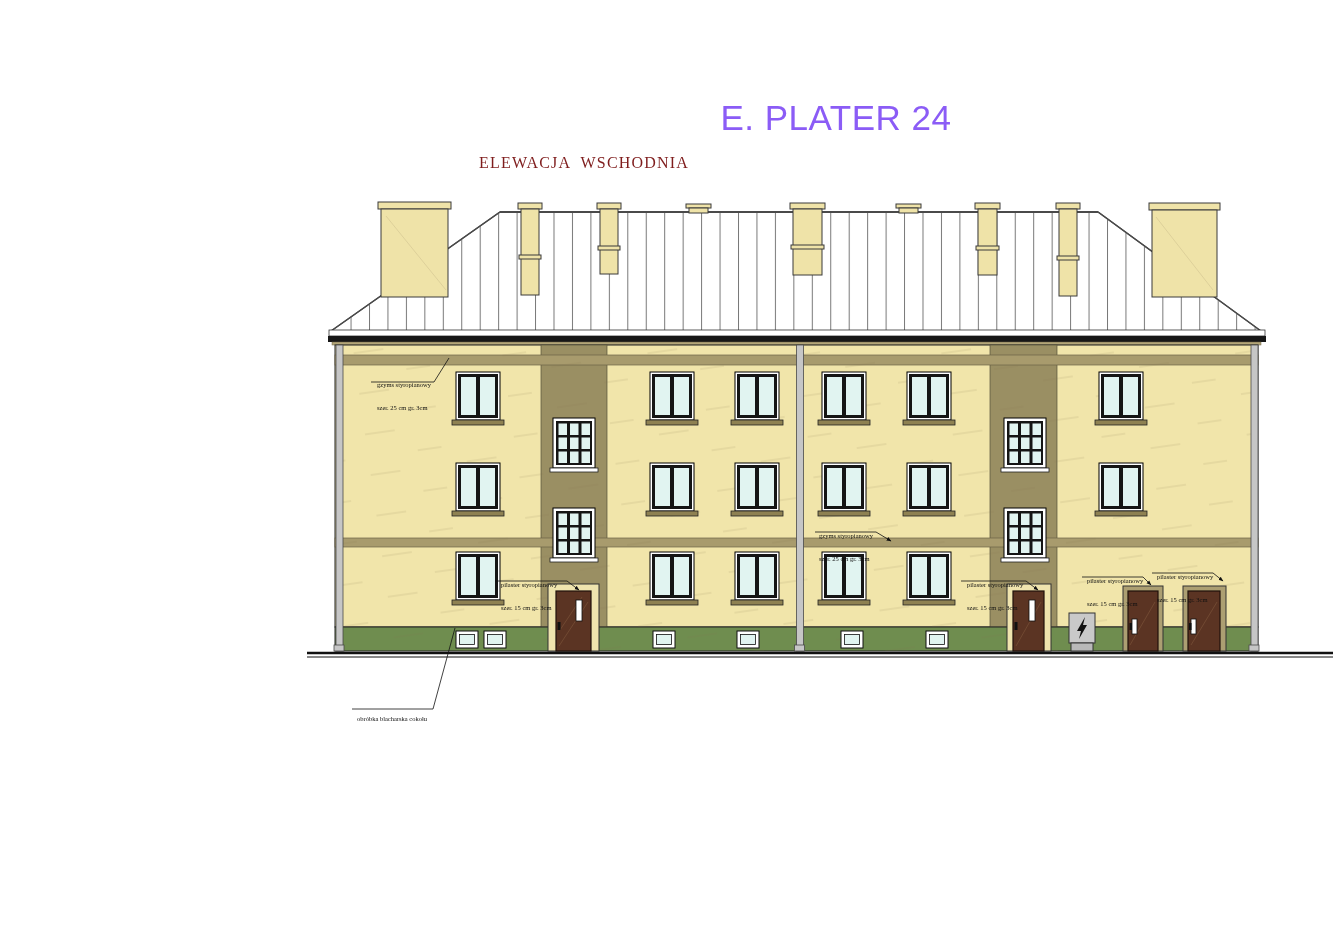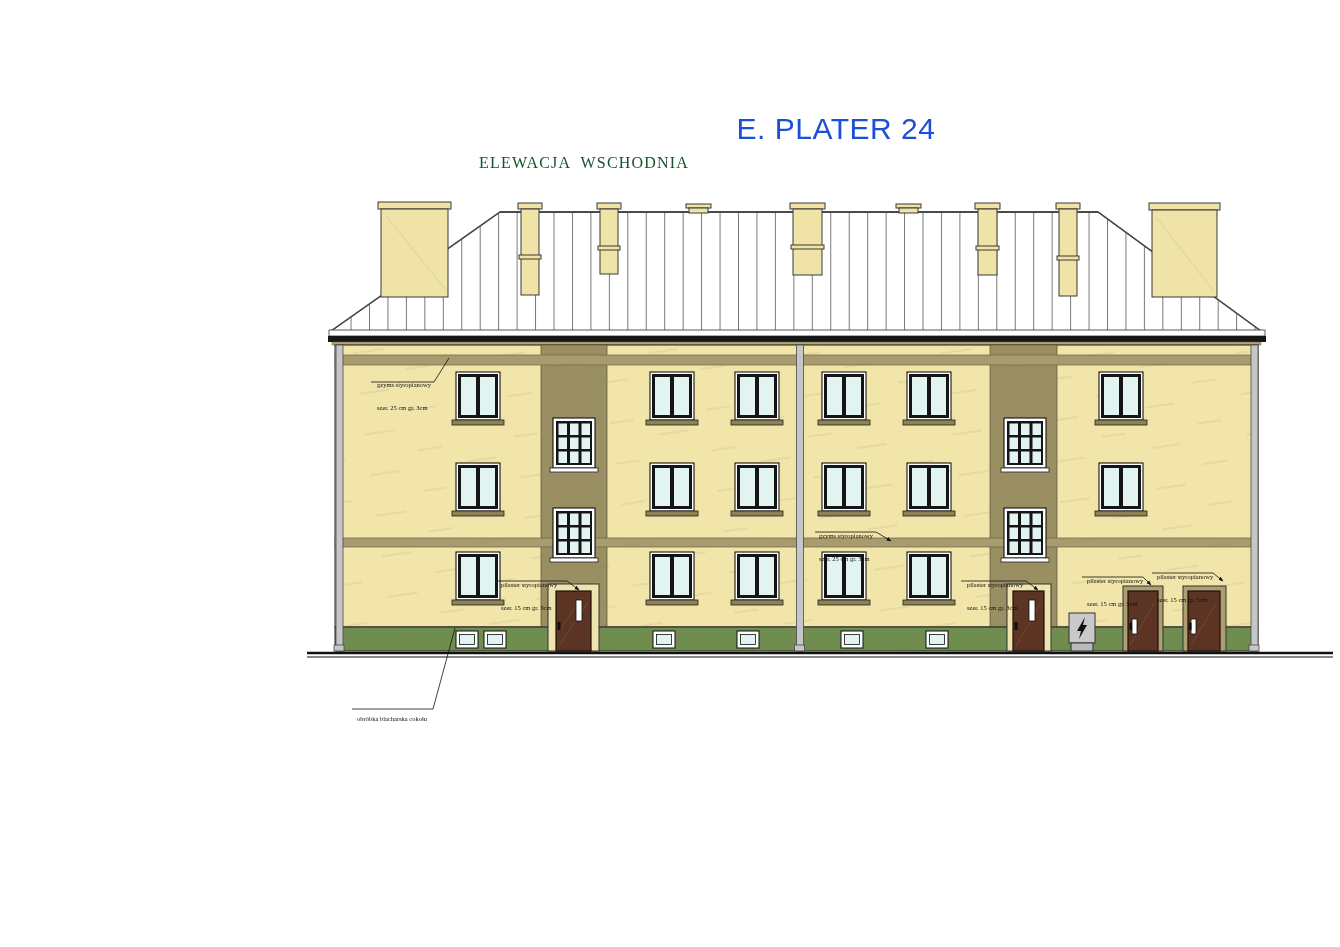--- a/index.html
+++ b/index.html
@@ -1,23 +1,23 @@
 <!DOCTYPE html>
 <html><head>
 <meta charset="utf-8">
 <style>
   html,body{margin:0;padding:0;background:#fff;}
   .page{position:relative;width:1340px;height:947px;background:#ffffff;overflow:hidden;
         font-family:"Liberation Sans",sans-serif;}
   .drawing-svg{position:absolute;left:0;top:0;}
-  .title{position:absolute;left:636px;top:112px;width:400px;text-align:center;
-         font-family:"Liberation Sans",sans-serif;font-size:30px;color:#1d4ed8;
+  .title{position:absolute;left:636px;top:98px;width:400px;text-align:center;
+         font-family:"Liberation Sans",sans-serif;font-size:35px;color:#8b5cf6;
          letter-spacing:0.5px;white-space:pre;}
   .subtitle{position:absolute;left:479px;top:154px;
-         font-family:"Liberation Serif",serif;font-size:16px;color:#14532d;
+         font-family:"Liberation Serif",serif;font-size:16px;color:#7f1d1d;
          letter-spacing:1.2px;white-space:pre;}
   .ann{position:absolute;font-family:"Liberation Serif",serif;font-size:6.5px;
        line-height:7.5px;color:#111;white-space:pre;}
 </style>
 </head>
 <body>
 
 <div class="page">
 
   <svg class="drawing-svg" width="1340" height="947" viewBox="0 0 1340 947" xmlns="http://www.w3.org/2000/svg">

